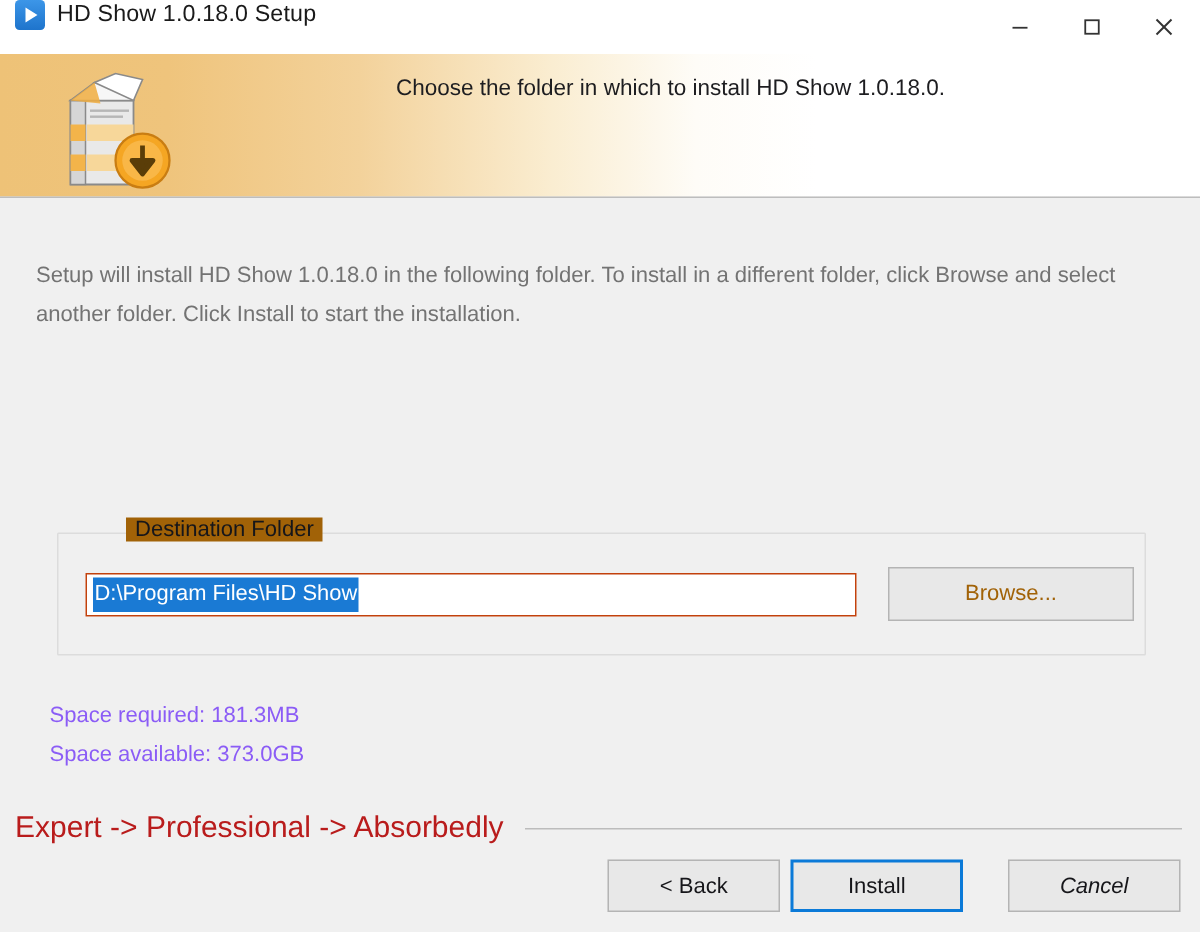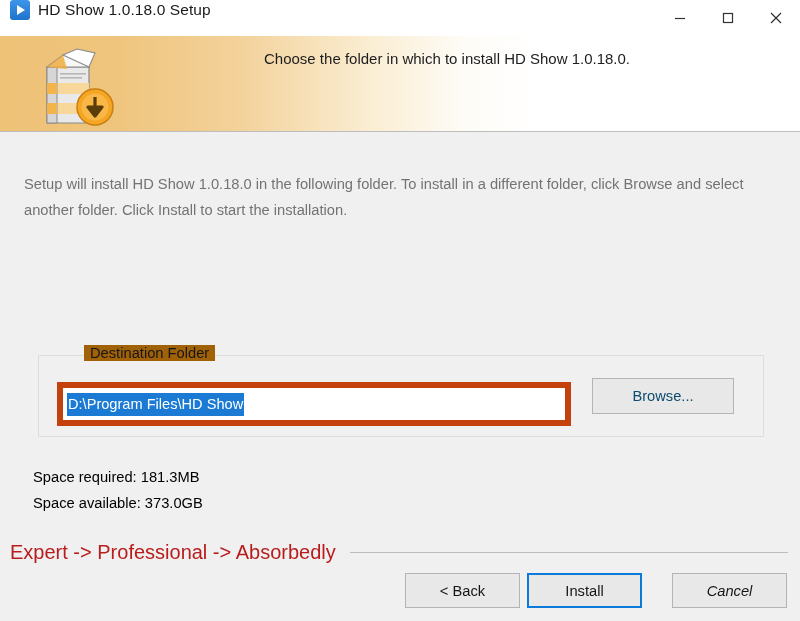--- a/index.html
+++ b/index.html
@@ -170,62 +170,62 @@
     font-size: 14.7px;
     color: #16161a;
     margin-left: 36px;
   }
 
   .path-input {
     position: absolute;
     left: 57px;
     top: 250px;
     width: 514px;
-    height: 44px;
-    box-sizing: border-box;
-    border: 6px solid #c2410c;
+    height: 29px;
+    box-sizing: border-box;
+    border: 1px solid #c2410c;
     background: #ffffff;
     display: flex;
     align-items: center;
     padding: 0 4px;
   }
   .path-input .sel {
     font-size: 14.6px;
     color: #ffffff;
     background: #1a7ad4;
     padding: 1px 1px 2px 1px;
     white-space: nowrap;
     line-height: 20px;
   }
 
   .browse-btn {
     position: absolute;
     left: 592px;
     top: 246px;
-    width: 142px;
+    width: 164px;
     height: 36px;
     box-sizing: border-box;
     background: #e8e8e8;
     border: 1px solid #b4b4b4;
     font-family: "Liberation Sans", sans-serif;
     font-size: 14.7px;
-    color: #0c4a6e;
+    color: #a16207;
     display: flex;
     align-items: center;
     justify-content: center;
     padding: 0;
   }
 
   .space-lines {
     position: absolute;
     left: 33px;
     top: 332px;
     font-size: 14.7px;
     line-height: 26px;
-    color: #000000;
+    color: #8b5cf6;
   }
 
   
   .footer {
     position: absolute;
     left: 0; top: 533px;
     width: 800px; height: 88px;
     background: #f0f0f0;
   }
   .brandline {

